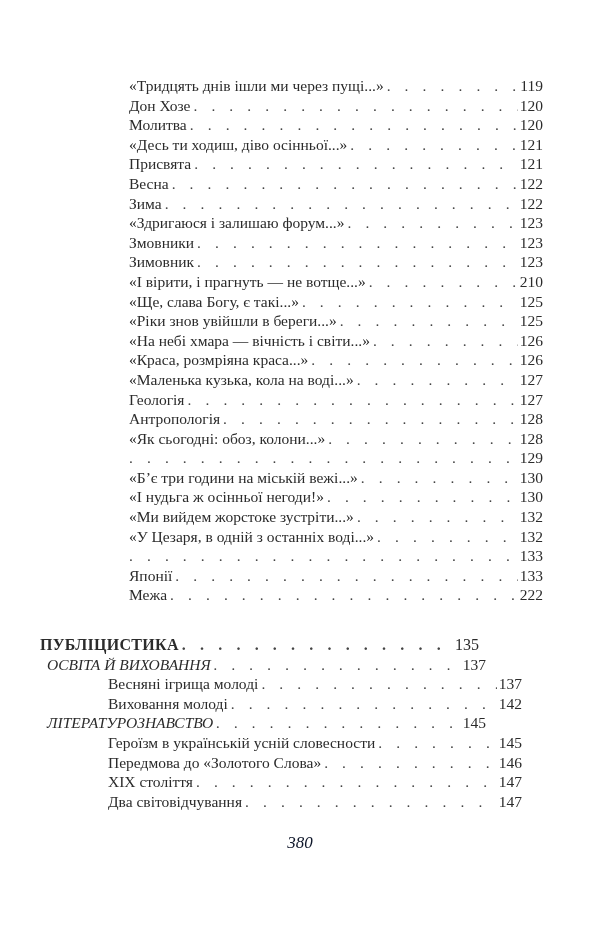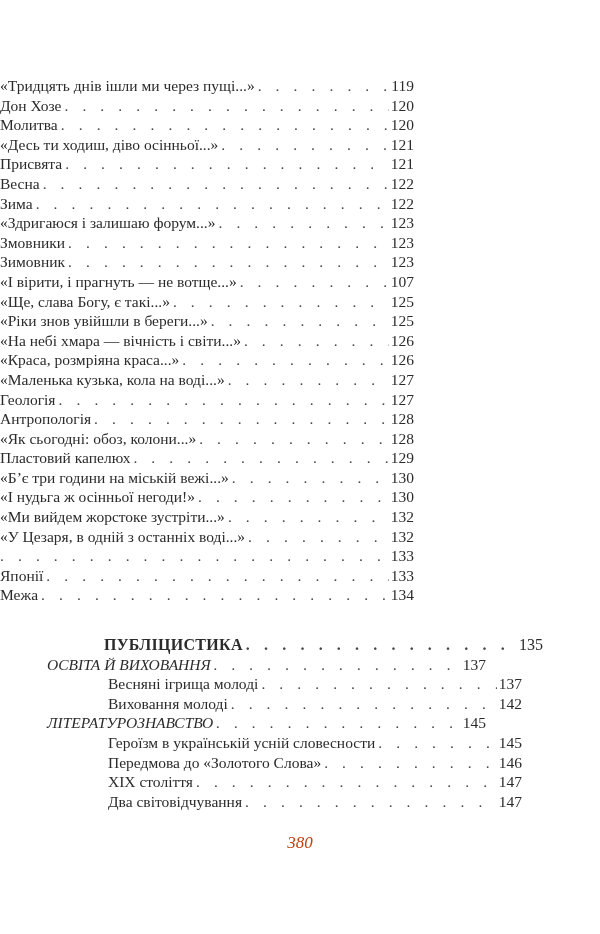--- a/index.html
+++ b/index.html
@@ -20,30 +20,30 @@
     }
     .row .title { white-space: nowrap; padding-right: 3px; background: #fff; }
     .row .dots {
       flex: 1 1 auto; overflow: hidden; white-space: nowrap;
       letter-spacing: 5.1px; color: #444;
     }
     .row .dots::before {
       content: ". . . . . . . . . . . . . . . . . . . . . . . . . . . . . . . . . . . . . . . . . . . . . . . . . . . . . . . . . . . . . . . . . . . . . .";
     }
     .row .page { white-space: nowrap; padding-left: 2px; }
-    .lvl-poem { width: 414px; justify-content: center; }
-    .lvl-part { margin-left: 104px; width: 439px; font-weight: bold; font-size: 16px; letter-spacing: 0.3px; }
+    .lvl-poem { margin-left: 129px; width: 414px; justify-content: center; }
+    .lvl-part { margin-left: 40px; width: 439px; font-weight: bold; font-size: 16px; letter-spacing: 0.3px; }
     .lvl-part .page { font-weight: normal; font-size: 16px; letter-spacing: 0; }
     .lvl-section { margin-left: 47px; width: 439px; font-style: italic; }
     .lvl-section .page { font-style: normal; }
     .lvl-sub { margin-left: 108px; width: 414px; align-items: flex-end; }
     .gap { height: 30px; }
     .page-number {
       position: absolute; top: 833px; left: 0; width: 600px; text-align: center;
-      font-style: italic; font-size: 17px; color: #c2410c;
+      font-style: italic; font-size: 17px; color: #0f172a;
     }
   </style>
 </head>
 <body>
 
 <div class="toc">
 
   <div class="row lvl-poem">
       <span class="title">«Тридцять днів ішли ми через пущі...»</span>
       <span class="dots"></span>
@@ -90,21 +90,21 @@
       <span class="page">123</span>
     </div>
   <div class="row lvl-poem">
       <span class="title">Зимовник</span>
       <span class="dots"></span>
       <span class="page">123</span>
     </div>
   <div class="row lvl-poem">
       <span class="title">«І вірити, і прагнуть — не вотще...»</span>
       <span class="dots"></span>
-      <span class="page">107</span>
+      <span class="page">210</span>
     </div>
   <div class="row lvl-poem">
       <span class="title">«Ще, слава Богу, є такі...»</span>
       <span class="dots"></span>
       <span class="page">125</span>
     </div>
   <div class="row lvl-poem">
       <span class="title">«Ріки знов увійшли в береги...»</span>
       <span class="dots"></span>
       <span class="page">125</span>
@@ -133,21 +133,20 @@
       <span class="title">Антропологія</span>
       <span class="dots"></span>
       <span class="page">128</span>
     </div>
   <div class="row lvl-poem">
       <span class="title">«Як сьогодні: обоз, колони...»</span>
       <span class="dots"></span>
       <span class="page">128</span>
     </div>
   <div class="row lvl-poem">
-      <span class="title">Пластовий капелюх</span>
       <span class="dots"></span>
       <span class="page">129</span>
     </div>
   <div class="row lvl-poem">
       <span class="title">«Б’є три години на міській вежі...»</span>
       <span class="dots"></span>
       <span class="page">130</span>
     </div>
   <div class="row lvl-poem">
       <span class="title">«І нудьга ж осінньої негоди!»</span>
@@ -169,21 +168,21 @@
       <span class="page">133</span>
     </div>
   <div class="row lvl-poem">
       <span class="title">Японії</span>
       <span class="dots"></span>
       <span class="page">133</span>
     </div>
   <div class="row lvl-poem">
       <span class="title">Межа</span>
       <span class="dots"></span>
-      <span class="page">134</span>
+      <span class="page">222</span>
     </div>
 
   <div class="gap"></div>
 
   <div class="row lvl-part">
       <span class="title">ПУБЛІЦИСТИКА</span>
       <span class="dots"></span>
       <span class="page">135</span>
     </div>
 

